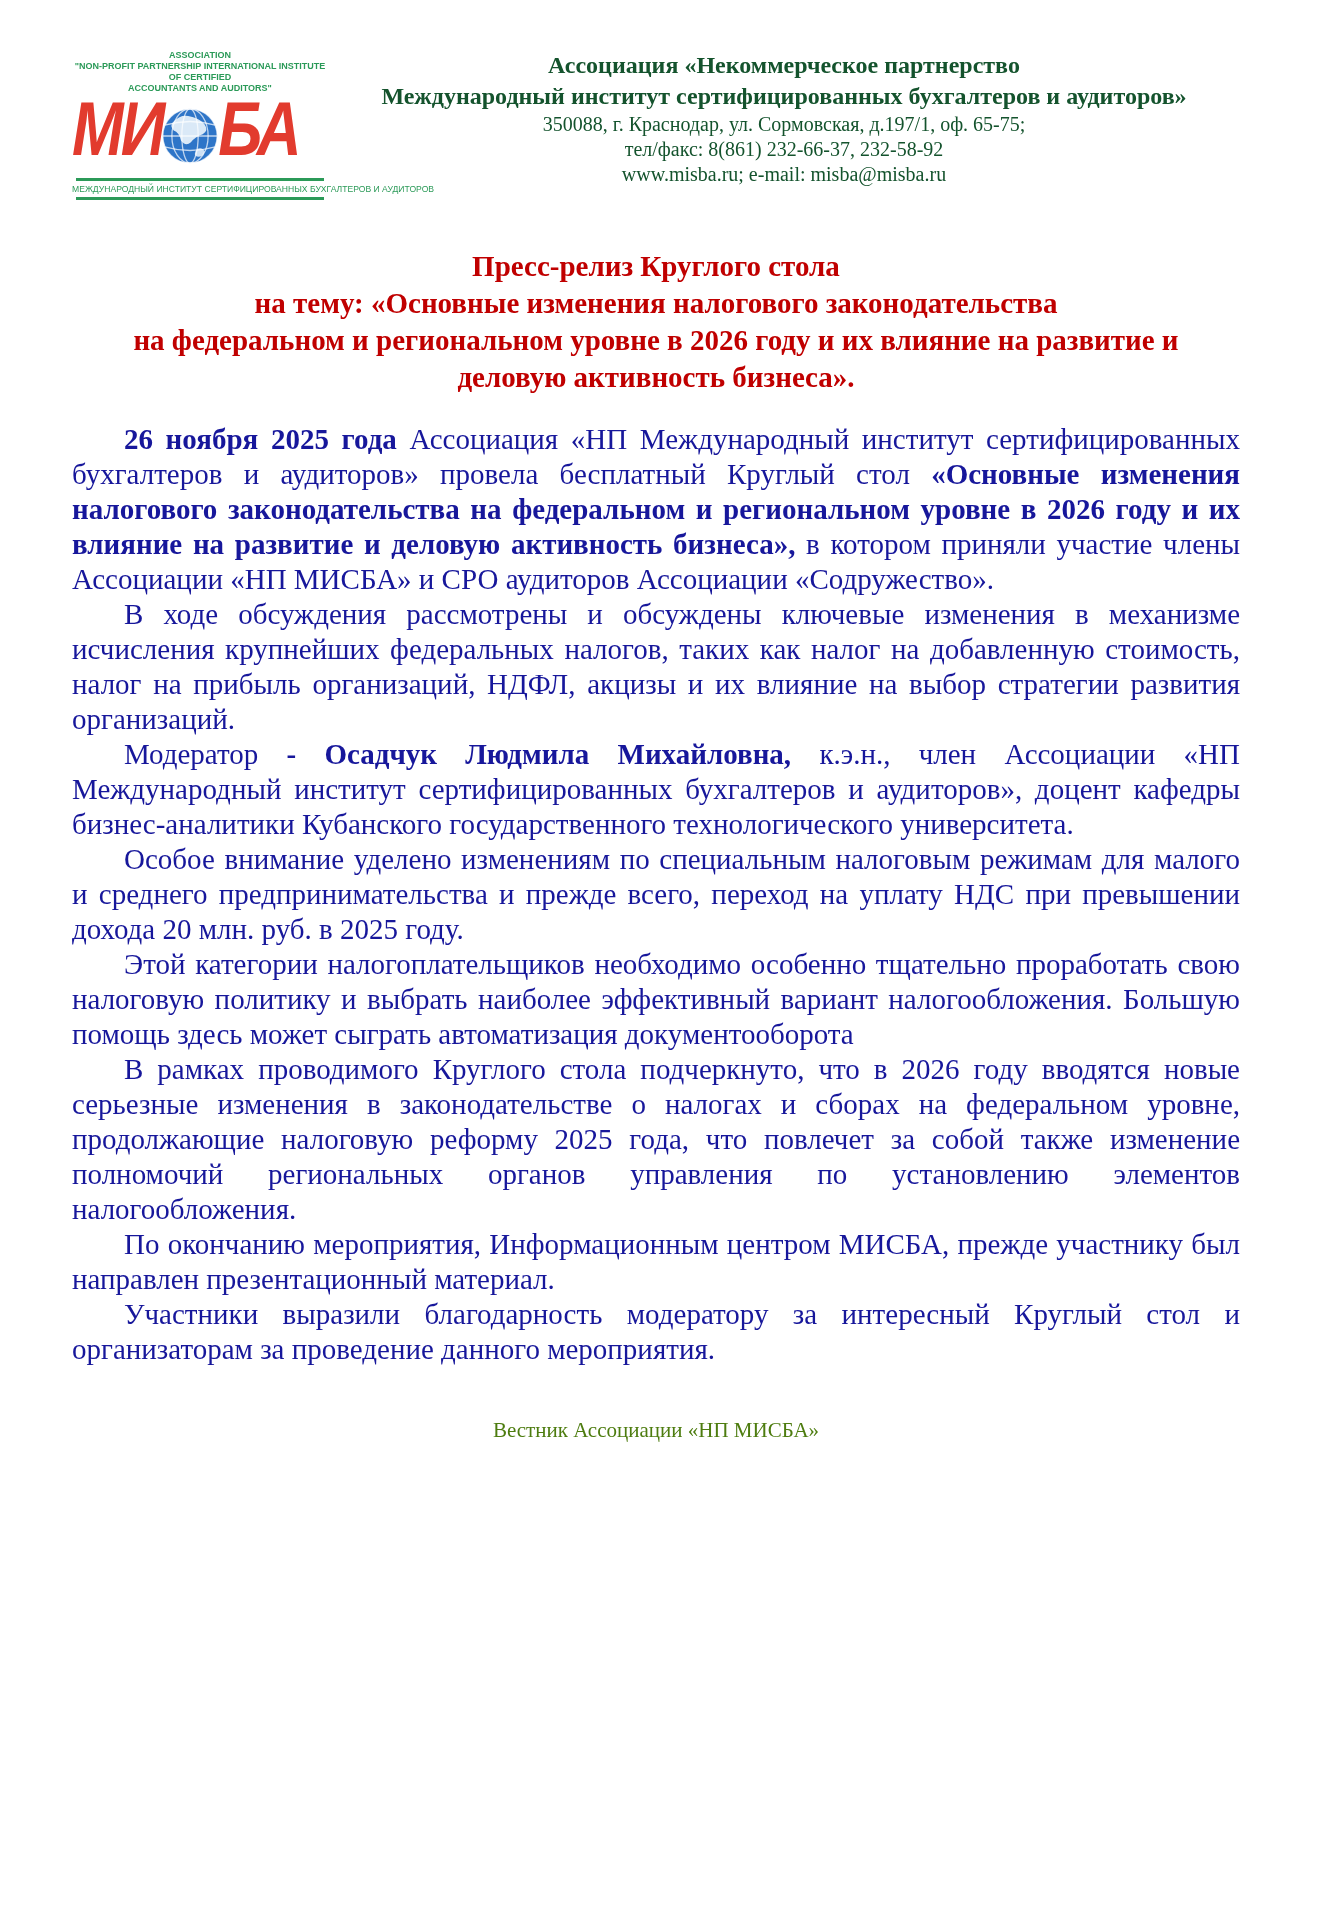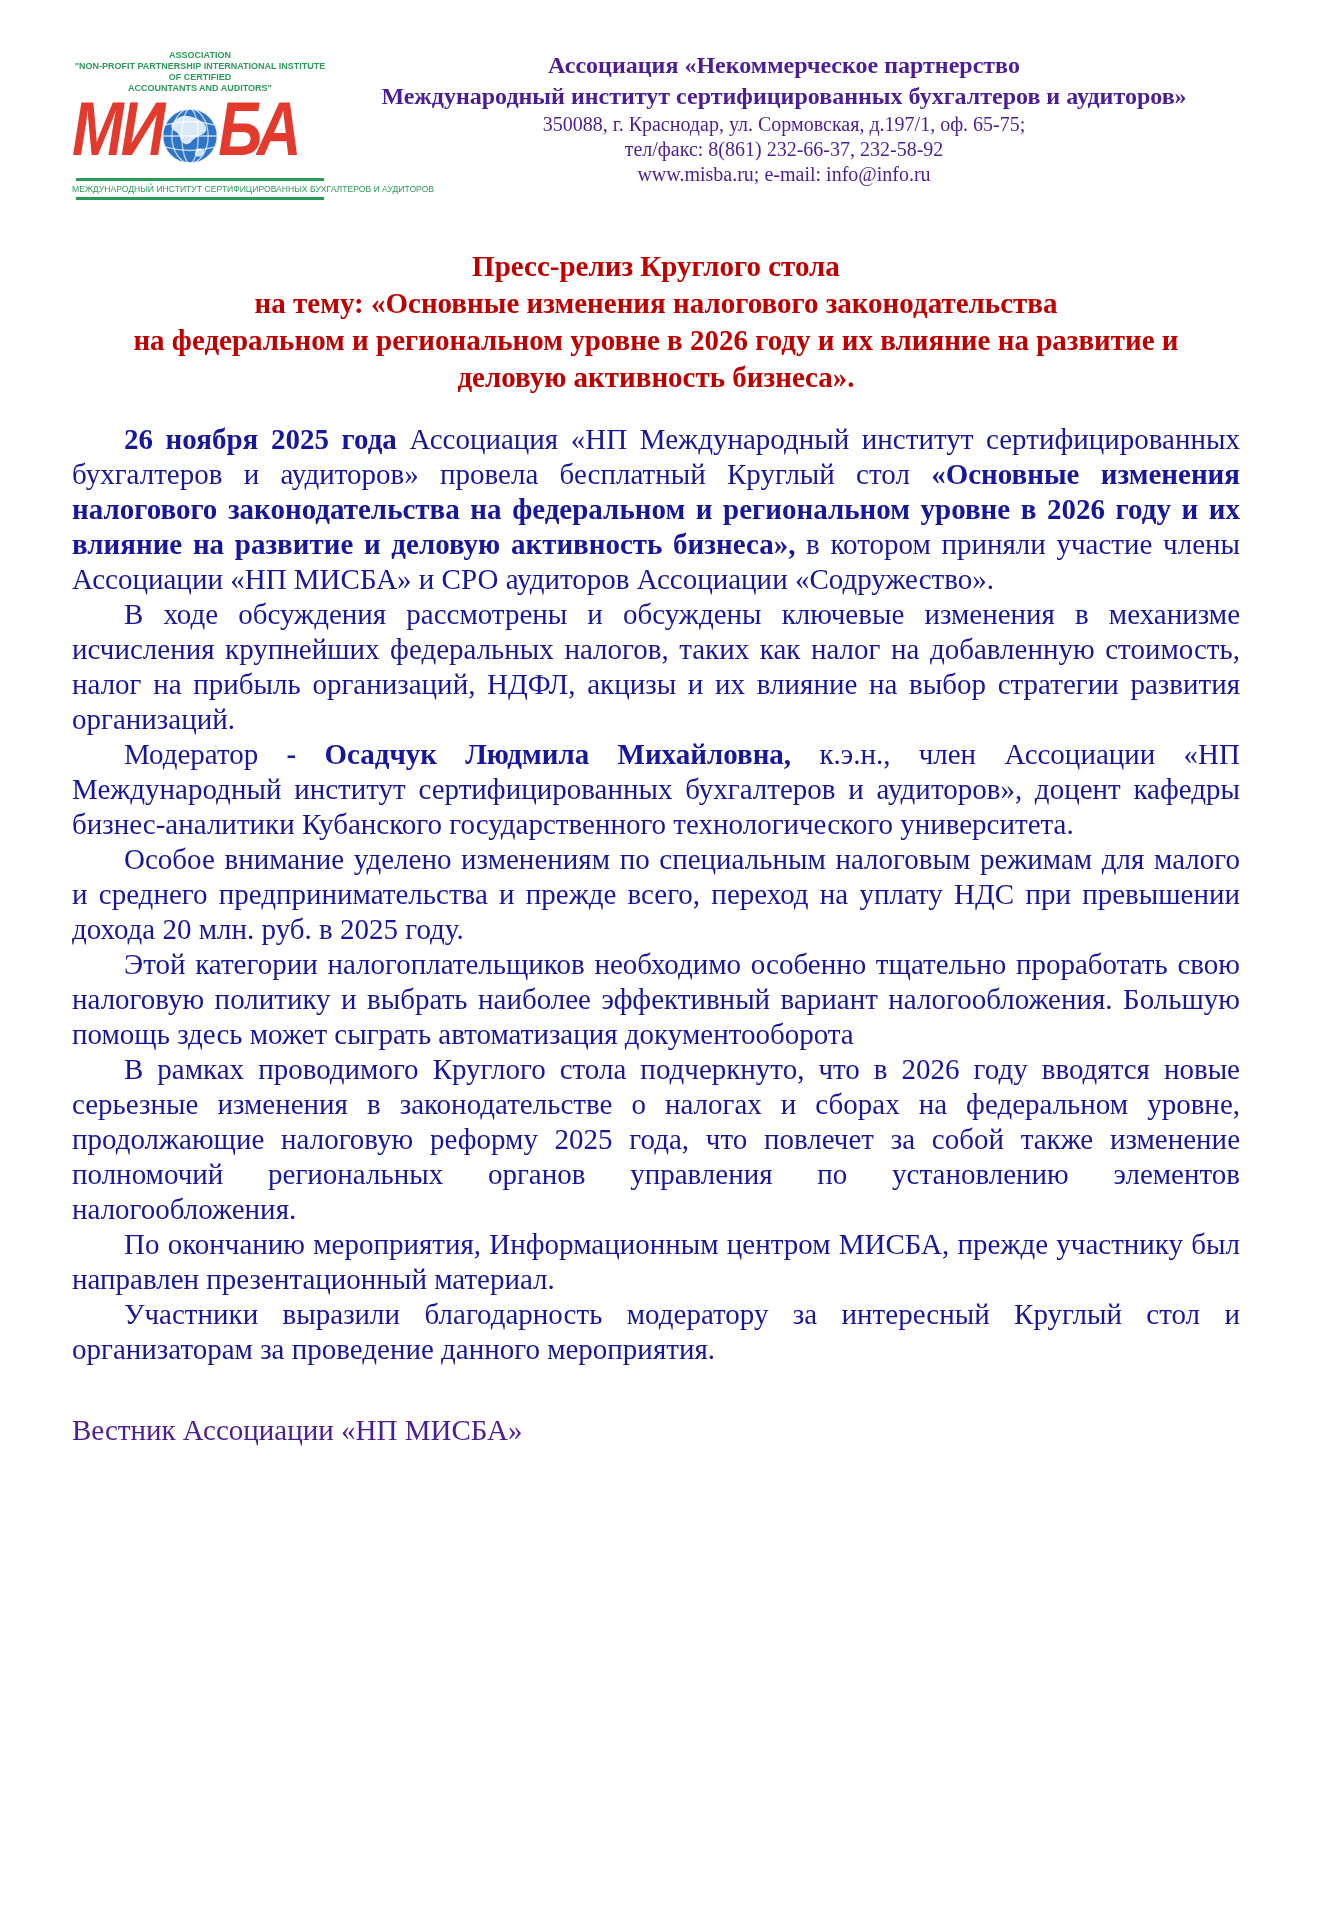--- a/index.html
+++ b/index.html
@@ -27,40 +27,40 @@
     display:inline-block; transform:scaleY(1.22); transform-origin:center bottom;
   }
   .globe { margin:0 -1px; position:relative; top:2px; }
   .logo-rule { border-top:3px solid #2b9a58; margin:5px 4px 2px 4px; }
   .logo-rule2 { border-top:3px solid #2b9a58; margin:2px 4px 0 4px; }
   .logo-banner {
     font-family:"Liberation Sans","DejaVu Sans",sans-serif;
     color:#2b9a58; font-weight:normal; font-size:8.6px; line-height:12px;
     white-space:nowrap;
   }
-  .hdr-text { flex:1; text-align:center; padding-top:8px; color:#4c1d95; }
+  .hdr-text { flex:1; text-align:center; padding-top:8px; color:#14532d; }
   .hdr-org  { font-weight:bold; font-size:24px; line-height:31px; }
   .hdr-contact { font-size:20px; line-height:25px; }
   
   .title-block { margin-top:20px; }
   .title-line {
     text-align:center; font-weight:bold; color:#c00000;
     font-size:29px; line-height:37px;
   }
   
   .body-block { margin-top:26px; }
   .para {
     text-align:justify; text-indent:52px;
     font-size:29px; line-height:35px; color:#17179b;
   }
   .para b { font-weight:bold; }
   
   .footer {
-    margin-top:38px; text-align:left;
-    font-size:29px; line-height:50px; color:#4c1d95;
+    margin-top:38px; text-align:center;
+    font-size:21px; line-height:50px; color:#4d7c0f;
   }
 </style>
 </head>
 <body>
 
 <div class="page">
 
   <div class="header-row">
 
     <div class="logo">
@@ -89,21 +89,21 @@
       <div class="logo-rule"></div>
       <div class="logo-banner">МЕЖДУНАРОДНЫЙ ИНСТИТУТ СЕРТИФИЦИРОВАННЫХ БУХГАЛТЕРОВ И АУДИТОРОВ</div>
       <div class="logo-rule2"></div>
     </div>
 
     <div class="hdr-text">
       <div class="hdr-org">Ассоциация «Некоммерческое партнерство</div>
       <div class="hdr-org">Международный институт сертифицированных бухгалтеров и аудиторов»</div>
       <div class="hdr-contact">350088, г. Краснодар, ул. Сормовская, д.197/1, оф. 65-75;</div>
       <div class="hdr-contact">тел/факс: 8(861) 232-66-37, 232-58-92</div>
-      <div class="hdr-contact">www.misba.ru; e-mail: info@info.ru</div>
+      <div class="hdr-contact">www.misba.ru; e-mail: misba@misba.ru</div>
     </div>
   </div>
 
   <div class="title-block">
     <div class="title-line">Пресс-релиз Круглого стола</div>
     <div class="title-line">на тему: «Основные изменения налогового законодательства</div>
     <div class="title-line">на федеральном и региональном уровне в 2026 году и их влияние на развитие и</div>
     <div class="title-line">деловую активность бизнеса».</div>
   </div>
 

